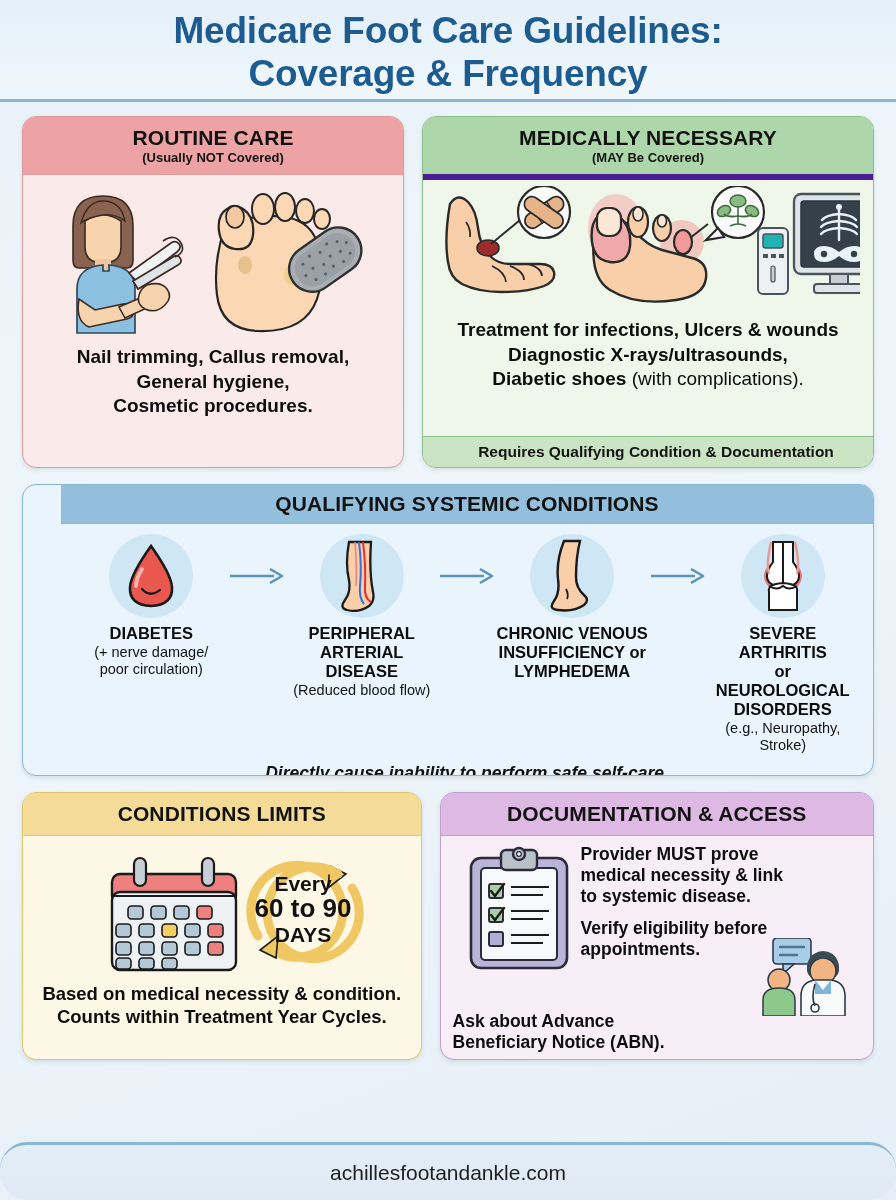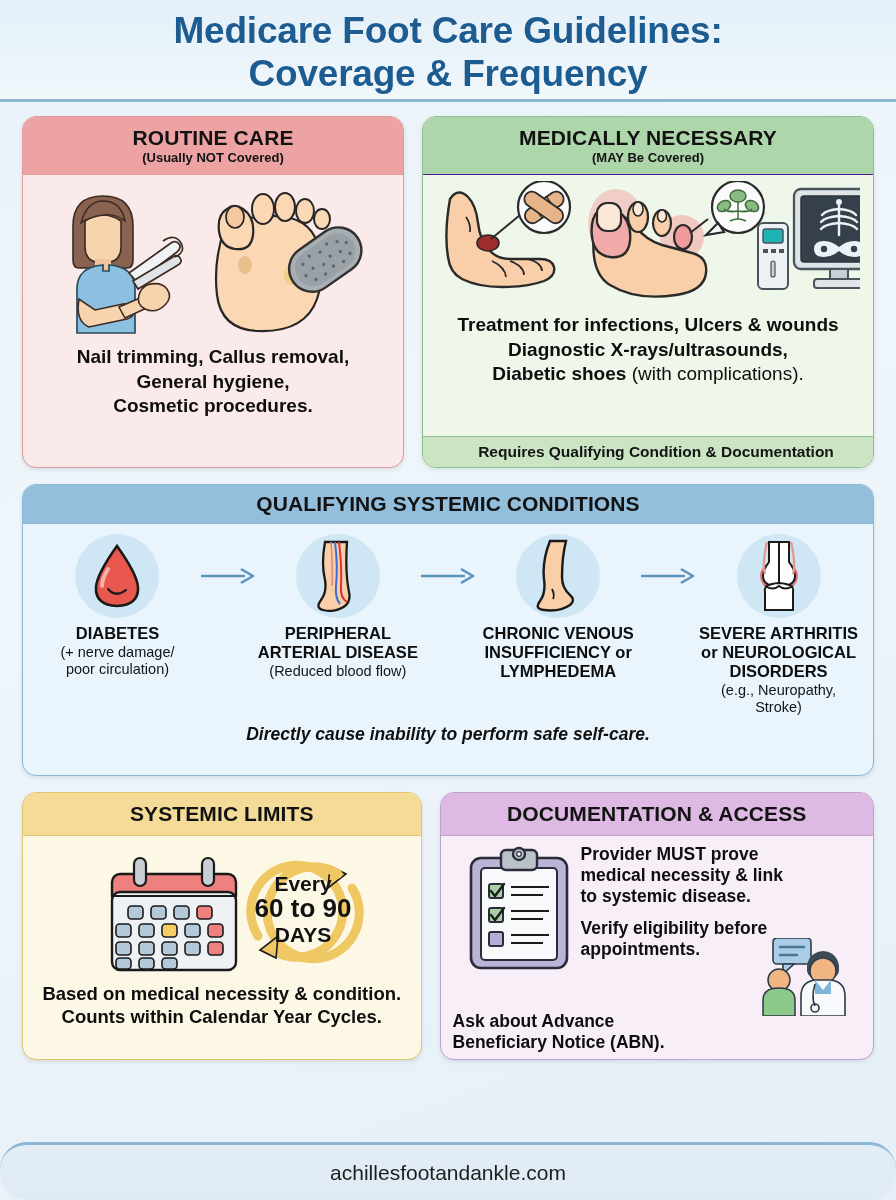--- a/index.html
+++ b/index.html
@@ -79,21 +79,21 @@
     border: 1.6px solid #e09a9a;
   }
   .card-routine .card-title { background: #eda3a3; border-bottom: 1px solid #e09a9a;}
 
   
   .card-medical {
     width: 452px; height: 352px;
     background: #eef7ea;
     border: 1.6px solid #8cbf8e;
   }
-  .card-medical .card-title { background: #aed6ab; border-bottom: 1px solid #4c1d95;}
+  .card-medical .card-title { background: #aed6ab; border-bottom: 6px solid #4c1d95;}
 
   
   .req-banner {
     position: absolute;
     left: 0; right: 0; bottom: 0;
     background: #cbe4c4;
     border-top: 1.5px solid #8cbf8e;
     text-align: center;
     font-size: 15.5px;
     font-weight: bold;
@@ -120,20 +120,21 @@
     border-bottom: 1.5px solid #8cbf8e;
     border-right: 1.5px solid #8cbf8e;
   }
 
   
   .card-conditions {
     width: 852px; height: 292px;
     margin-top: 16px;
     background: #e9f4fc;
     border: 1.6px solid #8ab8d8;
+    padding-left: 38px;
   }
   .card-conditions .card-title { background: #93bfdc; border-bottom: 1px solid #8ab8d8; padding: 7px 8px;}
   .cond-flow {
     display: flex;
     align-items: flex-start;
     justify-content: center;
     padding: 10px 14px 0 14px;
     gap: 0;
   }
   .cond-item { width: 168px; text-align: center; }
@@ -518,21 +519,21 @@
       </div>
     </div>
 
     <div class="cond-foot">Directly cause inability to perform safe self-care.</div>
   </div>
 
   <div class="row" style="margin-top:16px;">
 
     <div class="card card-frequency">
       <div class="card-title">
-        <span class="t1">SYSTEMIC LIMITS</span>
+        <span class="t1">CONDITIONS LIMITS</span>
       </div>
       <div class="card-body" style="padding-top:10px;">
 
         <svg class="illus" width="368" height="130" viewBox="0 0 368 130">
 
           <g transform="translate(68,6)">
             <rect x="6" y="22" width="124" height="30" rx="8" fill="#ef8080" stroke="#1a1a1a" stroke-width="2.4"></rect>
             <rect x="6" y="40" width="124" height="78" rx="8" fill="#eef2f5" stroke="#1a1a1a" stroke-width="2.4"></rect>
             <line x1="6" y1="44" x2="130" y2="44" stroke="#1a1a1a" stroke-width="2"></line>
             <rect x="28" y="6" width="12" height="28" rx="6" fill="#c7ced4" stroke="#1a1a1a" stroke-width="2.2"></rect>
@@ -564,21 +565,21 @@
             <path d="M108 38 a46 46 0 1 1 -14 -14" fill="none" stroke="#efc763" stroke-width="9" stroke-linecap="round"></path>
             <path d="M32 108 l-16 -8 l18 -14 z" fill="#efc763" stroke="#1a1a1a" stroke-width="1.6"></path>
           </g>
           <text x="265" y="45" text-anchor="middle" font-family="Liberation Sans, sans-serif" font-size="21" font-weight="bold" fill="#111">Every</text>
           <text x="265" y="71" text-anchor="middle" font-family="Liberation Sans, sans-serif" font-size="26" font-weight="bold" fill="#111">60 to 90</text>
           <text x="265" y="96" text-anchor="middle" font-family="Liberation Sans, sans-serif" font-size="21" font-weight="bold" fill="#111">DAYS</text>
         </svg>
 
         <div class="card-text" style="margin-top:6px;font-size:18.5px;">
           <span>Based on medical necessity &amp; condition.</span><br>
-          <span>Counts within Calendar Year Cycles.</span>
+          <span>Counts within Treatment Year Cycles.</span>
         </div>
       </div>
     </div>
 
     <div class="card card-docs">
       <div class="card-title">
         <span class="t1">DOCUMENTATION &amp; ACCESS</span>
       </div>
 
       <div class="docs-inner">

